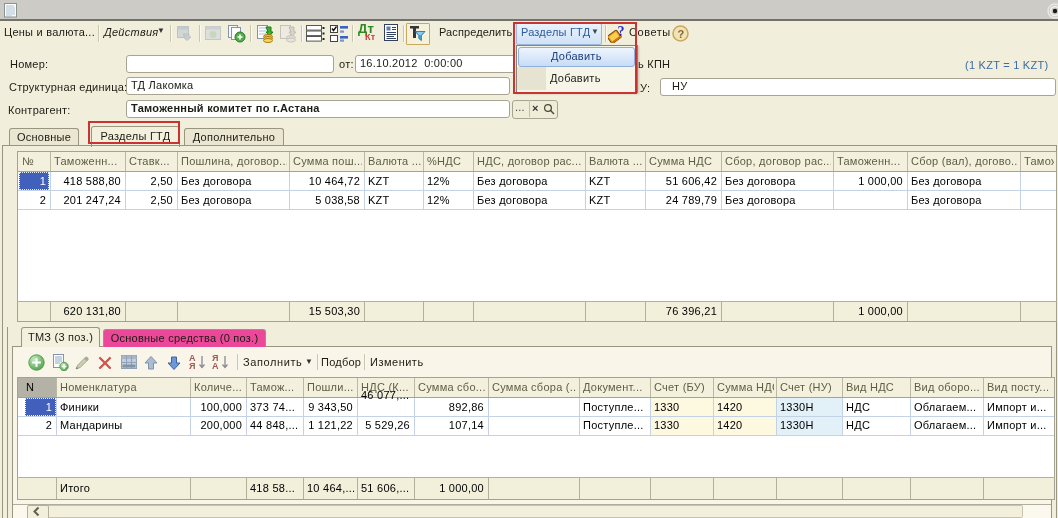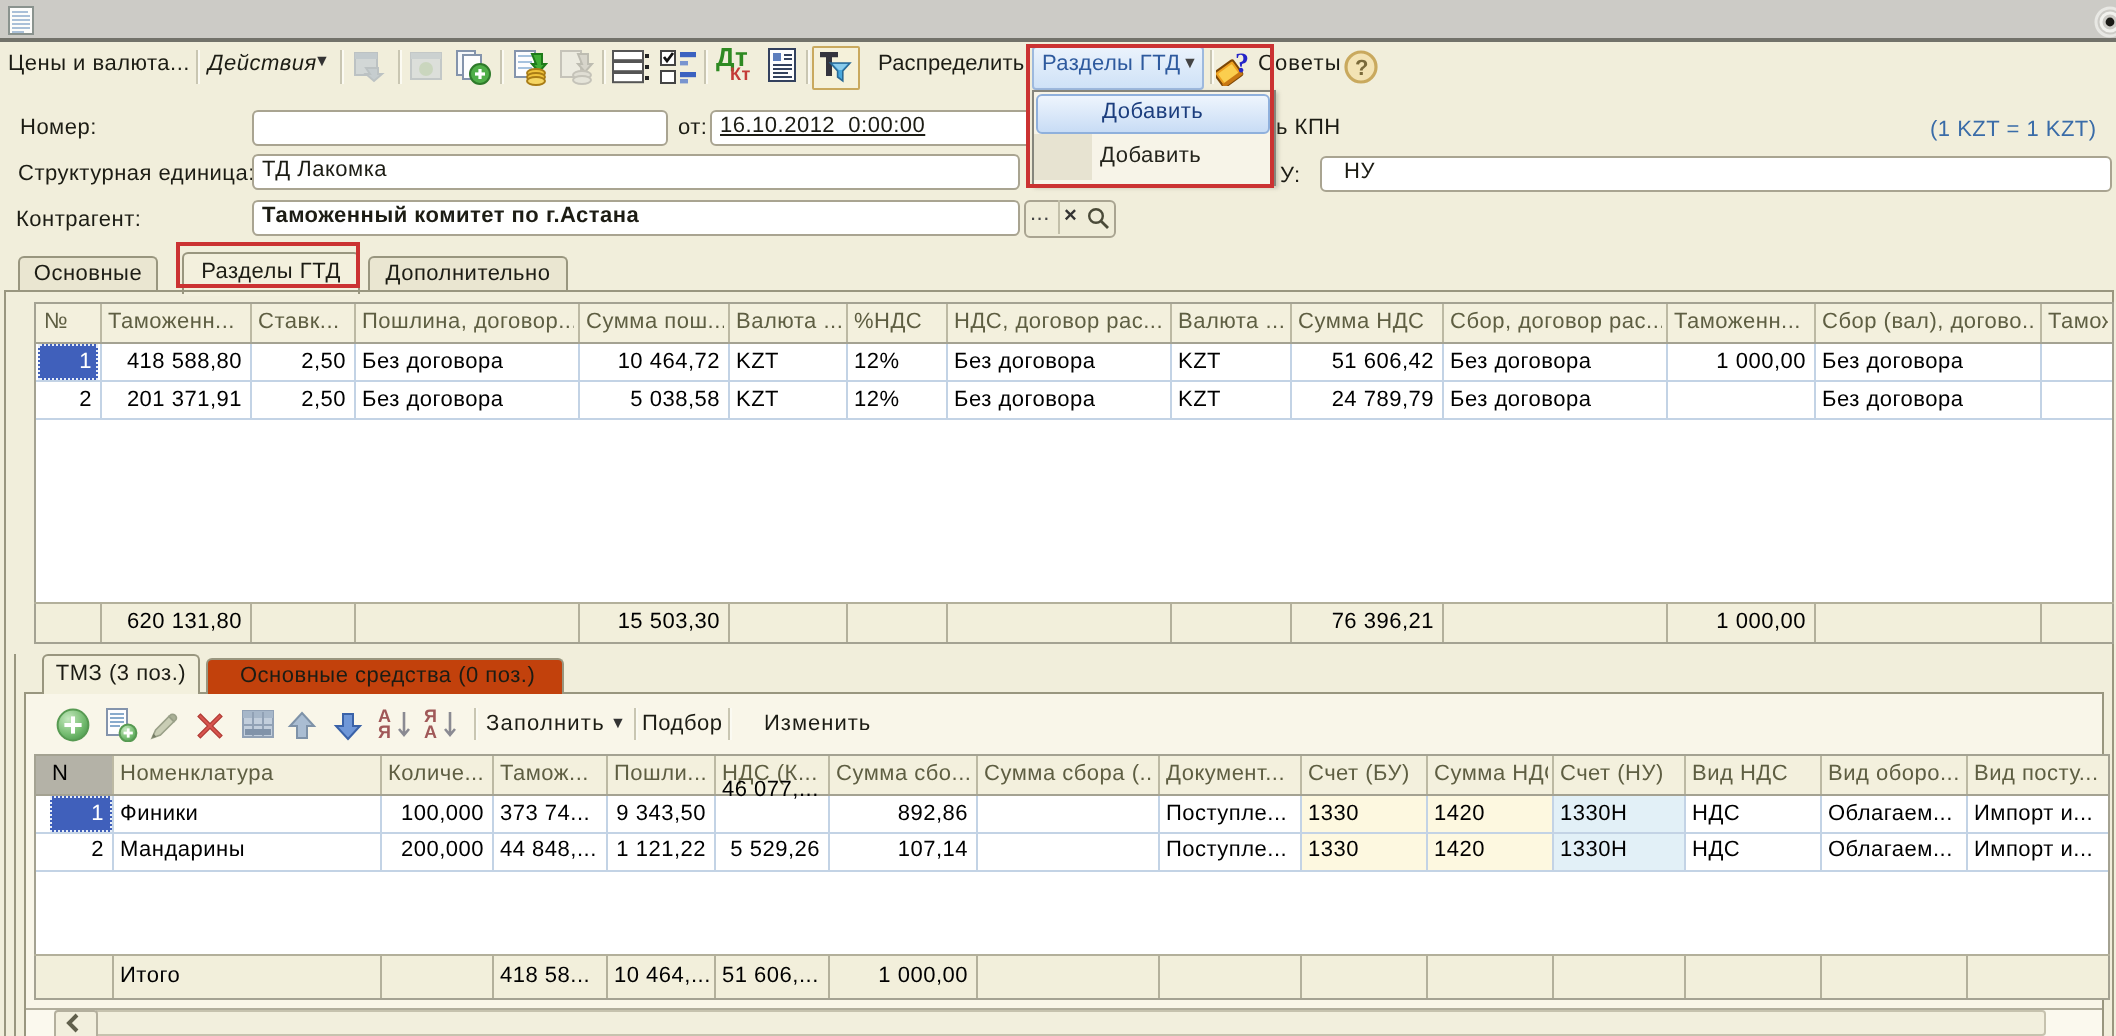--- a/index.html
+++ b/index.html
@@ -114,21 +114,21 @@
   <path d="M1 1 L10 1 L10 3.6 L7 3.6 L7 13 L4 13 L4 3.6 L1 3.6 Z" fill="#34343e"></path>
   <path d="M6.2 6.5 L16 6.5 L12.4 10.5 L12.4 15.5 L9.8 13.5 L9.8 10.5 Z" fill="#4aa8dc" stroke="#2a6a96" stroke-width="0.8"></path>
   <path d="M7.5 7 L14.8 7 L11.9 10 L10.4 10 Z" fill="#8accec"></path>
 </svg>
 <div class="ab" style="left:439px;top:26px;letter-spacing:0.1px;">Распределить</div>
 
 <div class="lbl" style="left:10px;top:58px;">Номер:</div>
 <div class="inp" style="left:126px;top:55px;width:206px;height:16px;"></div>
 <div class="lbl" style="left:339px;top:58px;">от:</div>
 <div class="inp" style="left:355px;top:55px;width:158px;height:16px;border-radius:3px 0 0 3px;">
-      <div style="margin:1px 0 0 4px;text-decoration:underline;">16.10.2012&nbsp; 0:00:00</div>
+      <div style="margin:1px 0 0 4px;">16.10.2012&nbsp; 0:00:00</div>
     </div>
 <div class="lbl" style="left:638px;top:58px;">ь КПН</div>
 <div class="lbl" style="left:965px;top:59px;color:#3a6ca8;">(1 KZT = 1 KZT)</div>
 
 <div class="lbl" style="left:9px;top:81px;">Структурная единица:</div>
 <div class="inp" style="left:126px;top:77px;width:382px;height:16px;">
       <div style="margin:1px 0 0 4px;">ТД Лакомка</div>
     </div>
 <div class="lbl" style="left:640px;top:82px;">У:</div>
 <div class="inp" style="left:660px;top:78px;width:394px;height:16px;">
@@ -208,21 +208,21 @@
 <div class="c r" style="left:289px;top:172px;width:71px;height:19px;line-height:19px;color:#000;">10 464,72</div>
 <div class="c" style="left:368px;top:172px;width:53px;height:19px;line-height:19px;color:#000;">KZT</div>
 <div class="c" style="left:427px;top:172px;width:44px;height:19px;line-height:19px;color:#000;">12%</div>
 <div class="c" style="left:477px;top:172px;width:106px;height:19px;line-height:19px;color:#000;">Без договора</div>
 <div class="c" style="left:589px;top:172px;width:54px;height:19px;line-height:19px;color:#000;">KZT</div>
 <div class="c r" style="left:645px;top:172px;width:72px;height:19px;line-height:19px;color:#000;">51 606,42</div>
 <div class="c" style="left:725px;top:172px;width:106px;height:19px;line-height:19px;color:#000;">Без договора</div>
 <div class="c r" style="left:833px;top:172px;width:70px;height:19px;line-height:19px;color:#000;">1 000,00</div>
 <div class="c" style="left:911px;top:172px;width:107px;height:19px;line-height:19px;color:#000;">Без договора</div>
 <div class="c r" style="left:18px;top:191px;width:28px;height:19px;line-height:19px;color:#000;">2</div>
-<div class="c r" style="left:50px;top:191px;width:71px;height:19px;line-height:19px;color:#000;">201 371,91</div>
+<div class="c r" style="left:50px;top:191px;width:71px;height:19px;line-height:19px;color:#000;">201 247,24</div>
 <div class="c r" style="left:125px;top:191px;width:48px;height:19px;line-height:19px;color:#000;">2,50</div>
 <div class="c" style="left:181px;top:191px;width:106px;height:19px;line-height:19px;color:#000;">Без договора</div>
 <div class="c r" style="left:289px;top:191px;width:71px;height:19px;line-height:19px;color:#000;">5 038,58</div>
 <div class="c" style="left:368px;top:191px;width:53px;height:19px;line-height:19px;color:#000;">KZT</div>
 <div class="c" style="left:427px;top:191px;width:44px;height:19px;line-height:19px;color:#000;">12%</div>
 <div class="c" style="left:477px;top:191px;width:106px;height:19px;line-height:19px;color:#000;">Без договора</div>
 <div class="c" style="left:589px;top:191px;width:54px;height:19px;line-height:19px;color:#000;">KZT</div>
 <div class="c r" style="left:645px;top:191px;width:72px;height:19px;line-height:19px;color:#000;">24 789,79</div>
 <div class="c" style="left:725px;top:191px;width:106px;height:19px;line-height:19px;color:#000;">Без договора</div>
 <div class="c" style="left:911px;top:191px;width:107px;height:19px;line-height:19px;color:#000;">Без договора</div>
@@ -246,21 +246,21 @@
 <div class="c r" style="left:289px;top:302px;width:71px;height:19px;line-height:19px;color:#000;">15 503,30</div>
 <div class="c r" style="left:645px;top:302px;width:72px;height:19px;line-height:19px;color:#000;">76 396,21</div>
 <div class="c r" style="left:833px;top:302px;width:70px;height:19px;line-height:19px;color:#000;">1 000,00</div>
 
 <div class="vl" style="left:7px;top:327px;height:191px;background:#99967f;"></div>
 <div class="vl" style="left:12px;top:346px;height:172px;background:#99967f;"></div>
 <div class="vl" style="left:1051px;top:346px;height:172px;background:#99967f;"></div>
 <div class="hl" style="left:12px;top:346px;width:1040px;background:#99967f;"></div>
 <div class="ab" style="left:13px;top:347px;width:1038px;height:171px;background:#f9f6e9;"></div>
 <div class="ab" style="left:21px;top:327px;width:77px;height:19px;background:#f3f0dd;border:1px solid #99967f;border-bottom:none;border-radius:3px 3px 0 0;text-align:center;line-height:18px;">ТМЗ (3 поз.)</div>
-<div class="ab" style="left:103px;top:329px;width:161px;height:17px;background:#c2410c;border:1px solid #99967f;border-bottom:none;border-radius:3px 3px 0 0;line-height:16px;padding-left:16px;">Основные средства (0 поз.)</div>
+<div class="ab" style="left:103px;top:329px;width:161px;height:17px;background:#ec4899;border:1px solid #99967f;border-bottom:none;border-radius:3px 3px 0 0;text-align:center;line-height:16px;">Основные средства (0 поз.)</div>
 <div class="ab" style="left:22px;top:346px;width:75px;height:1px;background:#f3f0dd;"></div>
 <svg class="ab" style="left:28px;top:354px;" width="17" height="17" viewBox="0 0 17 17">
 <defs>
         <radialGradient id="gp" cx="0.35" cy="0.3" r="0.9">
           <stop offset="0" stop-color="#c6e9c0"></stop>
           <stop offset="0.55" stop-color="#77bd72"></stop>
           <stop offset="1" stop-color="#3d8f41"></stop>
         </radialGradient>
       </defs>
 <circle cx="8.5" cy="8.5" r="7.7" fill="url(#gp)" stroke="#579a52"></circle>
@@ -319,21 +319,21 @@
 <svg style="position:absolute;left:9px;top:1px;" width="8" height="16">
         <path d="M4 1 L4 12 M1.5 9.5 L4 12.5 L6.5 9.5" stroke="#8a8a92" stroke-width="1.3" fill="none"></path>
       </svg>
     </div>
 <div class="sep" style="left:237px;top:354px;height:16px;"></div>
 <div class="ab" style="left:243px;top:356px;letter-spacing:0.6px;">Заполнить</div>
 <div class="ab" style="left:305px;top:357px;font-size:8px;color:#333;">▼</div>
 <div class="sep" style="left:317px;top:354px;height:16px;"></div>
 <div class="ab" style="left:321px;top:356px;">Подбор</div>
 <div class="sep" style="left:364px;top:354px;height:16px;"></div>
-<div class="ab" style="left:370px;top:356px;letter-spacing:0.5px;margin-left:12px;">Изменить</div>
+<div class="ab" style="left:370px;top:356px;letter-spacing:0.5px;">Изменить</div>
 <div class="ab" style="left:17px;top:377px;width:1038px;height:21px;background:#f3f0dd;border:1px solid #a4a292;box-sizing:border-box;"></div>
 <div class="ab" style="left:18px;top:378px;width:38px;height:19px;background:#b4b2a7;"></div>
 <div class="hdtxt" style="left:26px;top:377px;width:26px;color:#000;">N</div>
 <div class="hdtxt" style="left:60px;top:377px;width:128px;">Номенклатура</div>
 <div class="hdtxt" style="left:194px;top:377px;width:50px;">Количе...</div>
 <div class="hdtxt" style="left:250px;top:377px;width:51px;">Тамож...</div>
 <div class="hdtxt" style="left:307px;top:377px;width:48px;">Пошли...</div>
 <div class="hdtxt" style="left:361px;top:377px;width:51px;">НДС (К...</div>
 <div class="hdtxt" style="left:418px;top:377px;width:68px;">Сумма сбо...</div>
 <div class="hdtxt" style="left:492px;top:377px;width:85px;">Сумма сбора (...</div>

